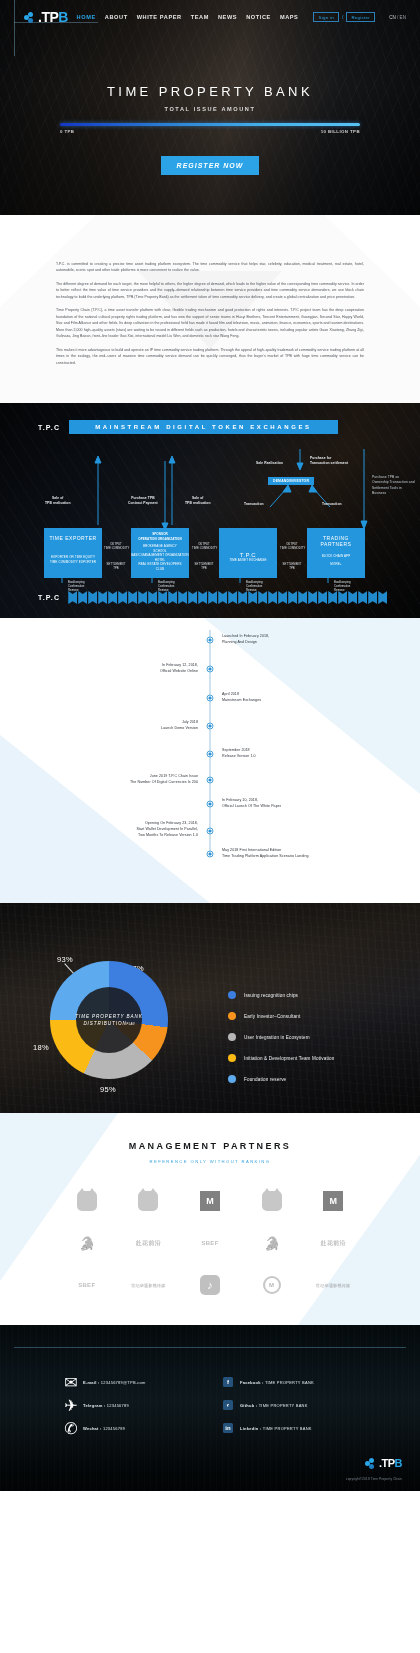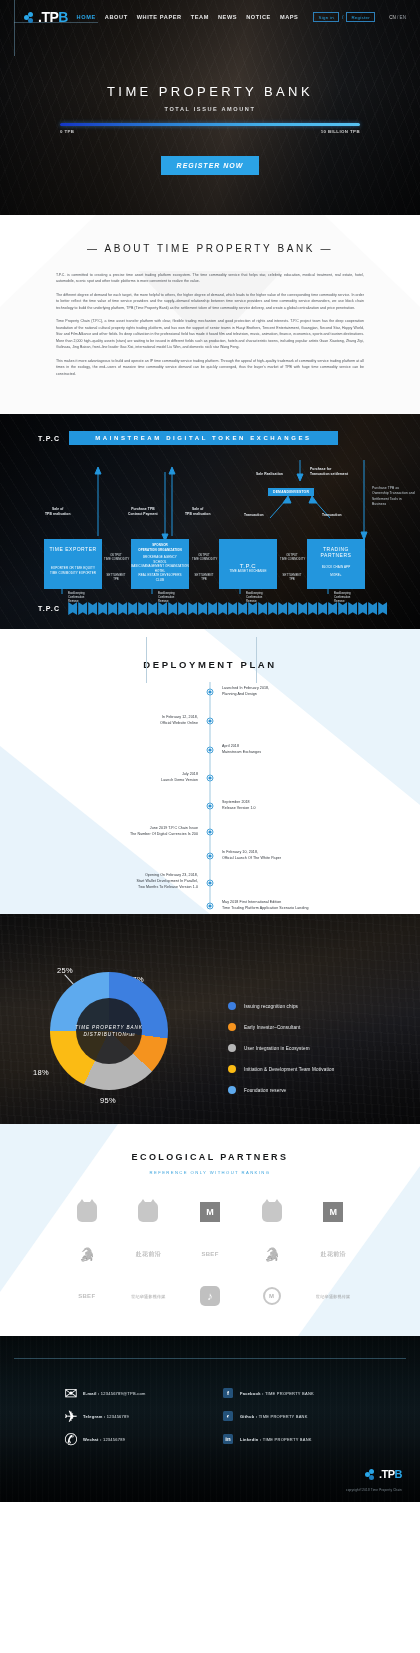--- a/index.html
+++ b/index.html
@@ -380,21 +380,20 @@
           <span>0 TPB</span>
           <span>10 BILLION TPB</span>
         </div>
       </div>
       <button class="cta">REGISTER NOW</button>
     </div>
   </section>
 
   <section class="about">
     <div class="about-deco"></div>
-    <h2 class="section-title">— ABOUT TIME PROPERTY BANK —</h2>
     <div class="about-body">
       <p>T.P.C. is committed to creating a precise time asset trading platform ecosystem. The time commodity service that helps star, celebrity, education, medical treatment, real estate, hotel, automobile, scenic spot and other trade platforms is more convenient to realize the value.</p>
       <p>The different degree of demand for each target, the more helpful to others, the higher degree of demand, which leads to the higher value of the corresponding time commodity service. In order to better reflect the time value of time service providers and the supply–demand relationship between time service providers and time commodity service demanders, we use block chain technology to build the underlying platform, TPB (Time Property Bank) as the settlement token of time commodity service delivery, and create a global centralization and price penetration.</p>
       <p>Time Property Chain (T.P.C), a time asset transfer platform with clear, flexible trading mechanism and good protection of rights and interests. T.P.C project team has the deep cooperation foundation of the national cultural property rights trading platform, and has won the support of senior teams in Huayi Brothers, Tencent Entertainment, Guangjian, Second Star, Happy World, Star and Film Alliance and other fields. Its deep cultivation in the professional field has made it hoard film and television, music, animation, finance, economics, sports and tourism destinations. More than 2,000 high–quality assets (stars) are waiting to be issued in different fields such as production, hotels and characteristic towns, including popular artists Guan Xiaotong, Zhang Ziyi, Gulinaza, Jing Bairan, front–line leader Gao Xixi, international model Liu Wen, and domestic rock star Wang Feng.</p>
       <p>This makes it more advantageous to build and operate an IP time commodity service trading platform. Through the appeal of high–quality trademark of commodity service trading platform at all times in the ecology, the end–users of massive time commodity service demand can be quickly converged, thus the buyer's market of TPB with huge time commodity service can be constructed.</p>
     </div>
   </section>
 
   <section class="tpc">
     <div class="tpc-bg"></div>
@@ -534,21 +533,20 @@
           <i class="chain-link"></i>
           <i class="chain-link"></i>
           <i class="chain-link"></i>
       </span>
     </div>
   </section>
 
   <section class="deploy">
     <div class="deploy-tri-l"></div>
     <div class="deploy-tri-r"></div>
-    <h2 class="deploy-title">DEPLOYMENT PLAN</h2>
 
     <div class="timeline">
       <div class="tl-line"></div>
 
       <div class="tl-item" style="top:10px;">
         <span class="tl-dot">
             <i></i>
           </span>
         <div class="tl-txt right" style="top:-6px; white-space:pre-line;">Launched In February 2018,
 Planning And Design</div>
@@ -628,27 +626,27 @@
       <div class="donut" id="donut-ring" style="background: conic-gradient(rgb(61, 127, 224) 0deg, rgb(61, 127, 224) 97.2deg, rgb(245, 147, 30) 97.2deg, rgb(245, 147, 30) 133.2deg, rgb(182, 182, 182) 133.2deg, rgb(182, 182, 182) 205.2deg, rgb(251, 187, 20) 205.2deg, rgb(251, 187, 20) 270deg, rgb(94, 170, 238) 270deg, rgb(94, 170, 238) 360deg);">
         <div class="donut-hole">
           <span class="l1">TIME PROPERTY BANK</span>
           <span class="l2">
             <span>DISTRIBUTION</span><sub>PLAN</sub>
           </span>
         </div>
       </div>
     </div>
 
-    <div class="pct" style="left:57px; top:52px;">25%</div>
+    <div class="pct" style="left:57px; top:52px;">93%</div>
     <div class="leader" style="left:62px; top:66px; width:16px; transform:rotate(48deg);"></div>
     <div class="pct" style="left:128px; top:61px;">27%</div>
     <div class="leader" style="left:128px; top:76px; width:16px; transform:rotate(124deg);"></div>
     <div class="pct" style="left:136px; top:141px;">10%</div>
     <div class="pct" style="left:100px; top:182px;">95%</div>
-    <div class="pct" style="left:33px; top:154px;">18%</div>
+    <div class="pct" style="left:33px; top:140px;">18%</div>
 
     <div class="legend">
       <div class="legend-row">
         <span class="legend-dot" id="ld0" style="background: rgb(61, 127, 224);"></span>
         <span class="legend-txt">Issuing recognition chips</span>
       </div>
       <div class="legend-row">
         <span class="legend-dot" id="ld1" style="background: rgb(245, 147, 30);"></span>
         <span class="legend-txt">Early Investor–Consultant</span>
       </div>
@@ -663,21 +661,21 @@
       <div class="legend-row">
         <span class="legend-dot" id="ld4" style="background: rgb(94, 170, 238);"></span>
         <span class="legend-txt">Foundation reserve</span>
       </div>
     </div>
   </section>
 
   <section class="partners">
     <div class="p-tri-l"></div>
     <div class="p-tri-r"></div>
-    <h2 class="p-title">ECOLOGICAL PARTNERS</h2>
+    <h2 class="p-title">MANAGEMENT PARTNERS</h2>
     <div class="p-sub">REFERENCE ONLY WITHOUT RANKING</div>
 
     <div class="p-grid">
       <div class="p-logo">
           <span class="cat"></span>
         </div>
       <div class="p-logo">
           <span class="cat"></span>
         </div>
       <div class="p-logo">

